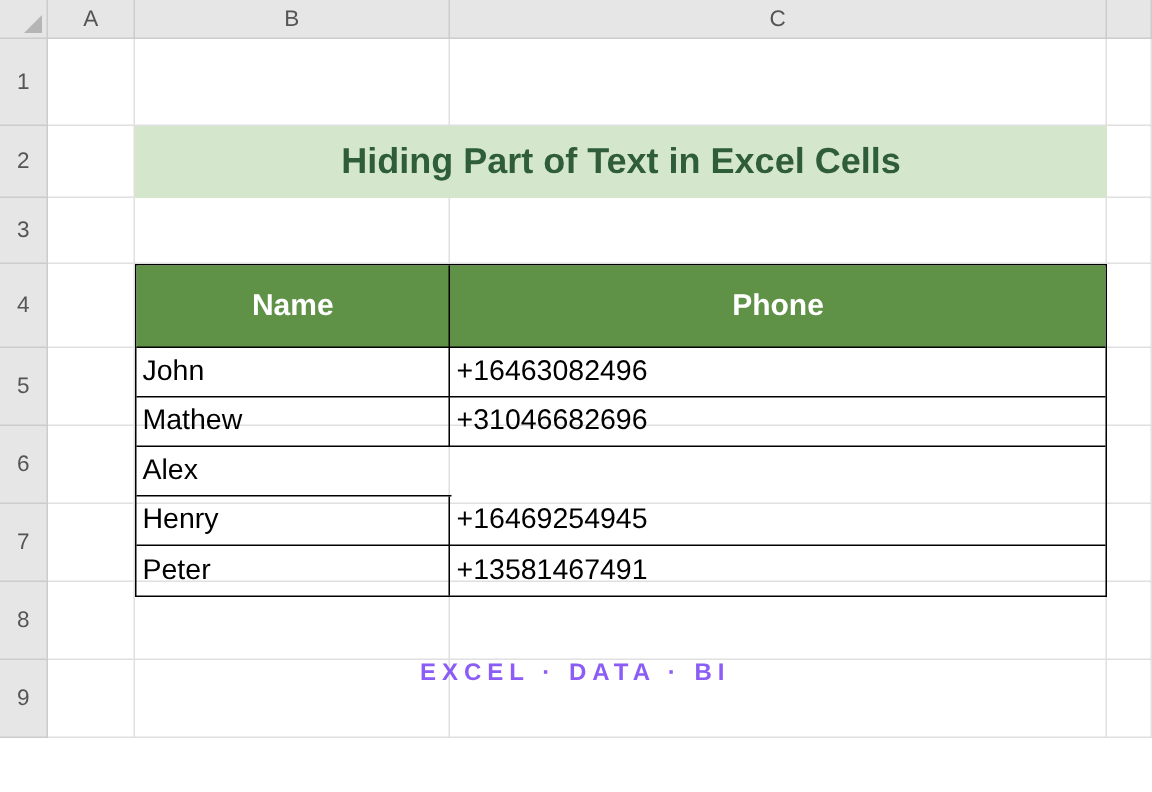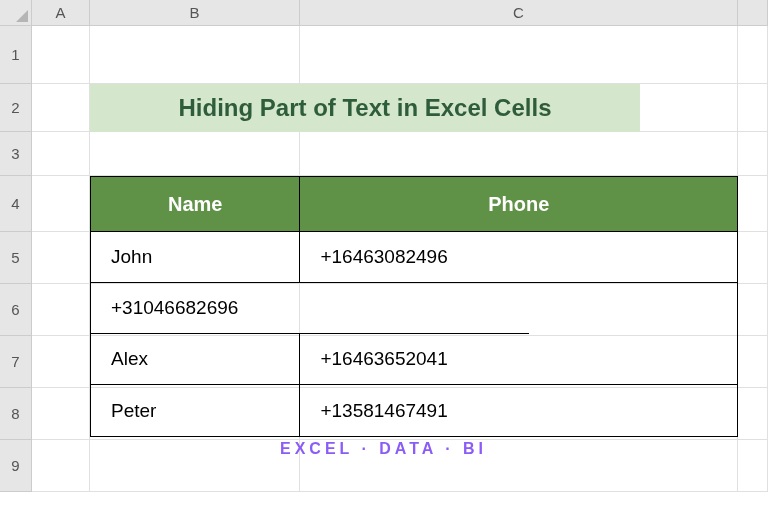--- a/index.html
+++ b/index.html
@@ -88,44 +88,44 @@
   .colD { width: 30px; }
   .r1 { height: 58px; }
   .r2 { height: 48px; }
   .r3 { height: 44px; }
   .rT { height: 56px; }
   .rD { height: 52px; }
 
   .title-wrap {
     position: absolute;
     top: 84px; left: 90px;
-    width: 550px; height: 48px;
+    width: 648px; height: 48px;
     background: #d4e7cd;
     display: flex;
     align-items: center;
     justify-content: center;
     font-size: 24px;
     font-weight: 600;
     color: #2f5d3b;
   }
 
   .tbl {
     position: absolute;
     top: 176px;
     left: 90px;
     width: 648px;
     border: 1px solid #000;
   }
-  .trow { display:flex; height:51px; }
+  .trow { display:flex; height:33px; }
   .tcell {
     border-right:1px solid #000;
     border-bottom:1px solid #000;
     display:flex;
     align-items:center;
-    padding:0 20px;
+    padding:0 4px;
     font-size:19px;
   }
   .trow:last-child .tcell { border-bottom:0; }
   .tcell:last-child { border-right:0; }
   .cName { width:210px; }
   .cPhone { width:438px; }
   .thead .tcell {
     background:#5f9246;
     color:#fff;
     font-weight:600;
@@ -234,25 +234,29 @@
   <div class="tbl">
     <div class="trow thead">
       <div class="tcell cName">Name</div>
       <div class="tcell cPhone">Phone</div>
     </div>
     <div class="trow">
       <div class="tcell cName">John</div>
       <div class="tcell cPhone">+16463082496</div>
     </div>
     <div class="trow">
+      <div class="tcell cName">Mathew</div>
       <div class="tcell cPhone">+31046682696</div>
     </div>
     <div class="trow">
       <div class="tcell cName">Alex</div>
-      <div class="tcell cPhone">+16463652041</div>
+    </div>
+    <div class="trow">
+      <div class="tcell cName">Henry</div>
+      <div class="tcell cPhone">+16469254945</div>
     </div>
     <div class="trow">
       <div class="tcell cName">Peter</div>
       <div class="tcell cPhone">+13581467491</div>
     </div>
   </div>
 
 </div>
 
 </body></html>

